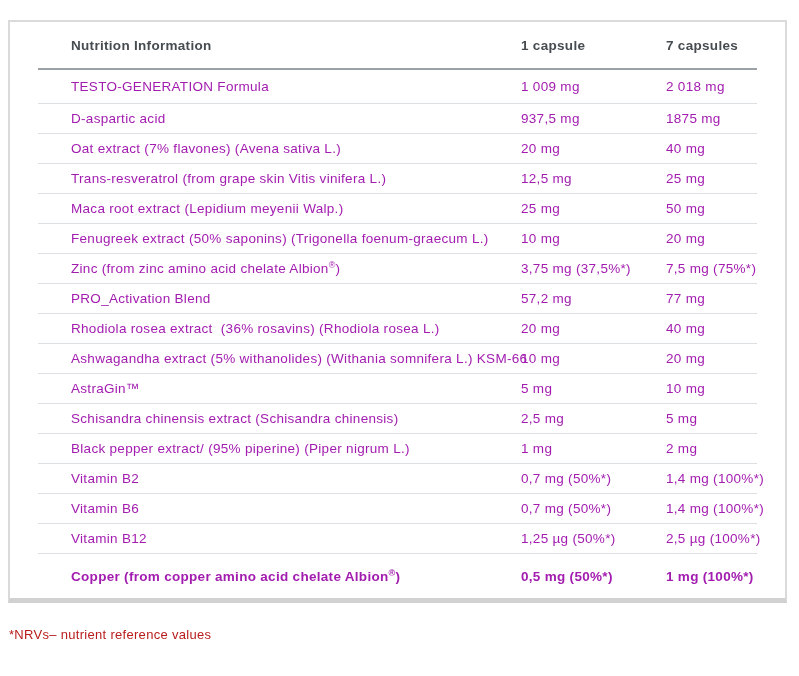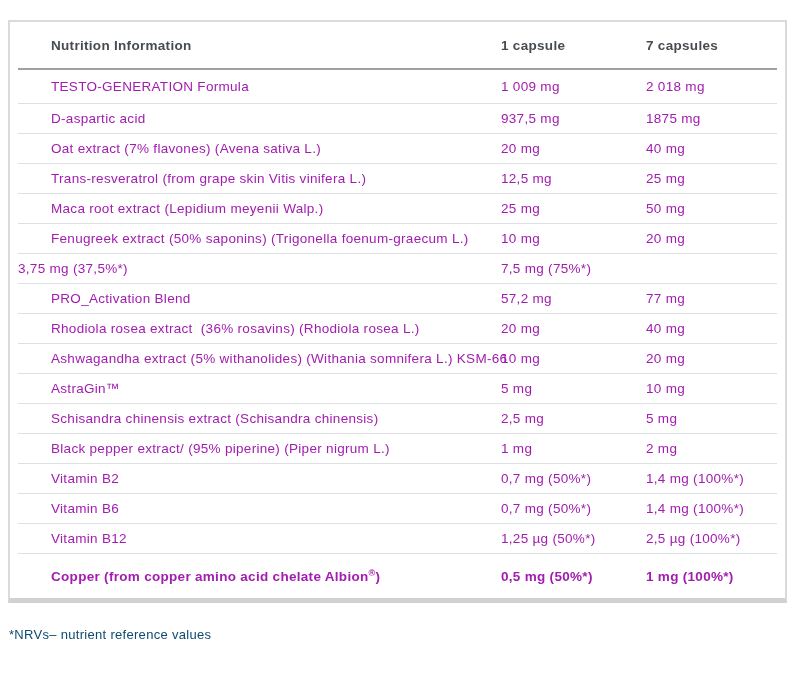--- a/index.html
+++ b/index.html
@@ -9,21 +9,21 @@
     font-family: "Liberation Sans", sans-serif;
     overflow: hidden;
   }
   .table-box {
     position: absolute;
     left: 8px; top: 20px;
     width: 779px;
     border: 2px solid #dadada;
     border-bottom: 5px solid #d1d1d1;
     background: #ffffff;
-    padding: 0 8px;
+    padding: 0 28px;
   }
   .row {
     display: grid;
     grid-template-columns: 483px 145px 1fr;
     align-items: center;
     letter-spacing: 0.3px;
   }
   .header-row {
     height: 48px;
     border-bottom: 2px solid #9ba1a5;
@@ -40,21 +40,21 @@
   }
   .table-body .row:first-child { height: 34px; }
   .table-body .row:last-child { height: 44px; border-bottom: none; font-weight: bold; }
   .cell-name { padding-left: 33px; white-space: pre; }
   .cell-c1, .cell-c2 { white-space: nowrap; }
   sup { font-size: 9px; vertical-align: super; line-height: 0; }
   .footnote {
     position: absolute;
     left: 9px; top: 627px;
     font-size: 13px;
-    color: #0c4a6e;
+    color: #b91c1c;
     letter-spacing: 0.3px;
   }
 </style>
 </head>
 <body>
 
 <div class="table-box">
   <div class="row header-row">
     <div class="cell-name">Nutrition Information</div>
     <div class="cell-c1">1 capsule</div>
@@ -85,20 +85,21 @@
     <div class="cell-name">Maca root extract (Lepidium meyenii Walp.)</div>
     <div class="cell-c1">25 mg</div>
     <div class="cell-c2">50 mg</div>
   </div>
       <div class="row">
     <div class="cell-name">Fenugreek extract (50% saponins) (Trigonella foenum-graecum L.)</div>
     <div class="cell-c1">10 mg</div>
     <div class="cell-c2">20 mg</div>
   </div>
       <div class="row">
+    <div class="cell-name">Zinc (from zinc amino acid chelate Albion<sup>®</sup>)</div>
     <div class="cell-c1">3,75 mg (37,5%*)</div>
     <div class="cell-c2">7,5 mg (75%*)</div>
   </div>
       <div class="row">
     <div class="cell-name">PRO_Activation Blend</div>
     <div class="cell-c1">57,2 mg</div>
     <div class="cell-c2">77 mg</div>
   </div>
       <div class="row">
     <div class="cell-name">Rhodiola rosea extract  (36% rosavins) (Rhodiola rosea L.)</div>

